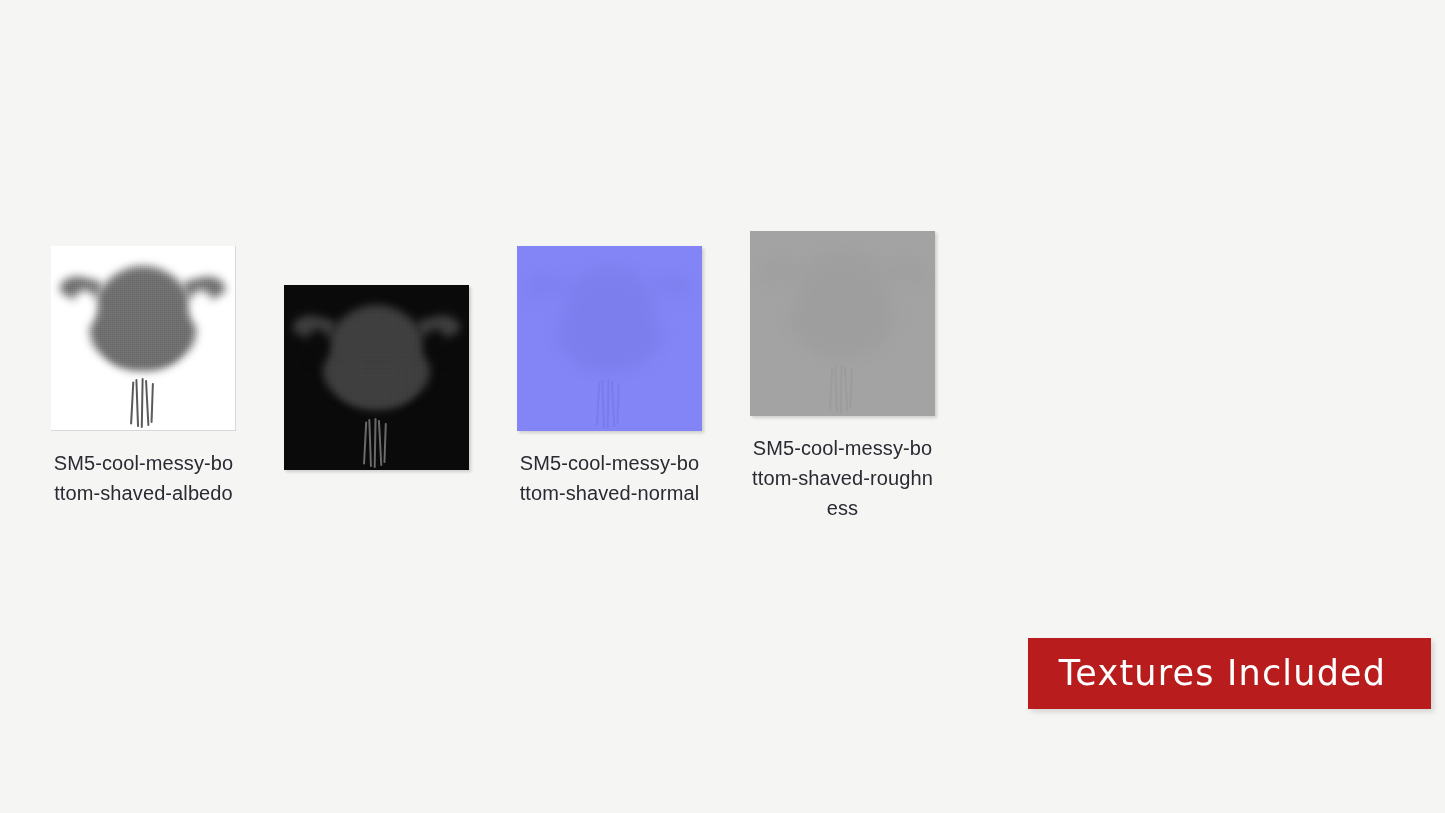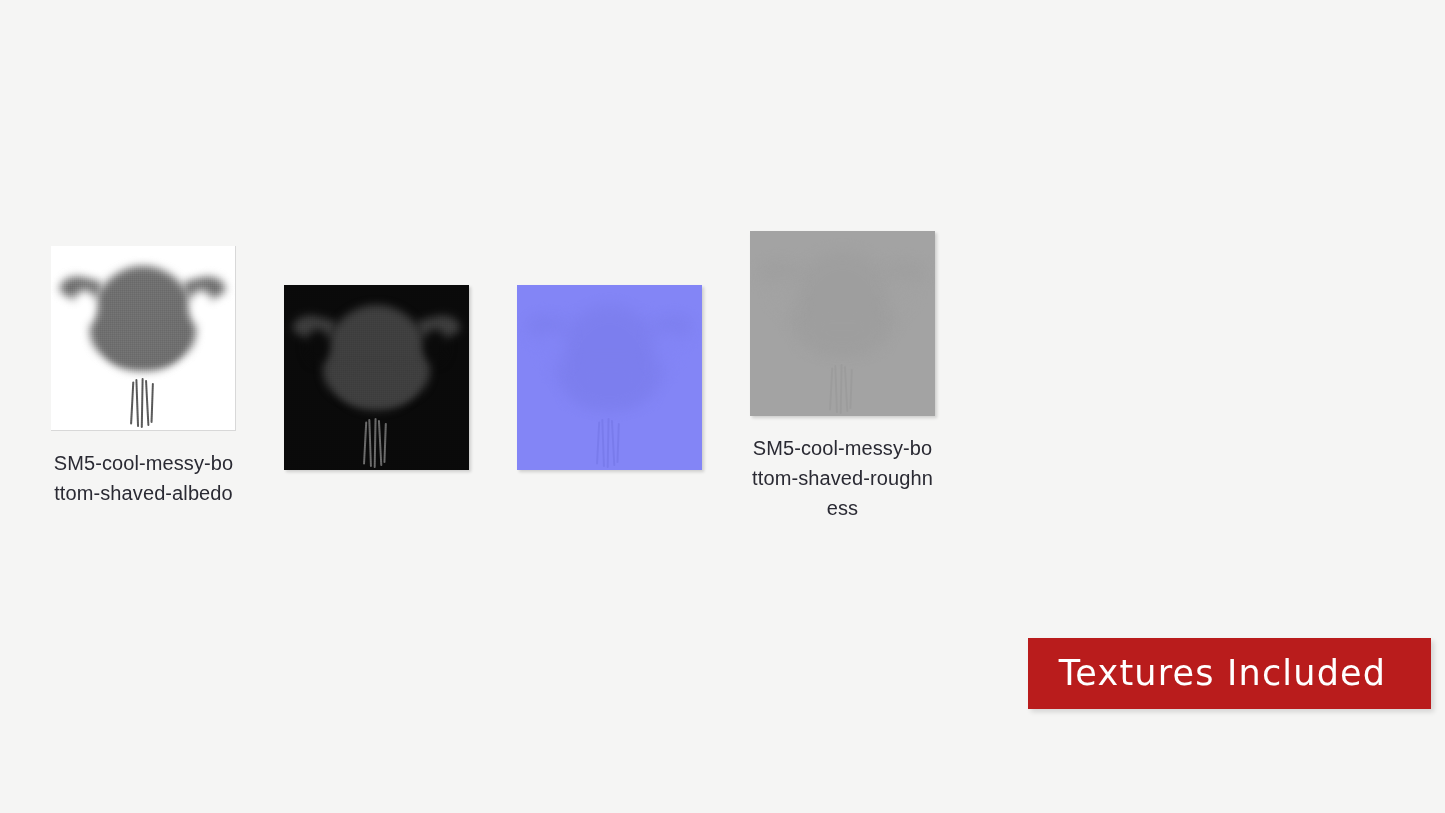--- a/index.html
+++ b/index.html
@@ -248,20 +248,21 @@
           <div class="notch-r"></div>
         </div>
         <div class="strands" style="--s: #6f71e0; --sop: 0.45;">
           <i></i>
           <i></i>
           <i></i>
           <i></i>
           <i></i>
         </div>
       </div>
+      <div class="caption">SM5-cool-messy-bottom-shaved-normal</div>
     </div>
     <div class="texture-cell">
       <div class="thumb rough" style="background: rgb(163, 163, 163);">
         <div class="shape" style="--c: #9d9d9d; --bg: #a3a3a3; --blur: 8px; --op: 0.7;">
           <div class="crown"></div>
           <div class="wing-l"></div>
           <div class="wing-r"></div>
           <div class="jaw"></div>
           <div class="notch-l"></div>
           <div class="notch-r"></div>

